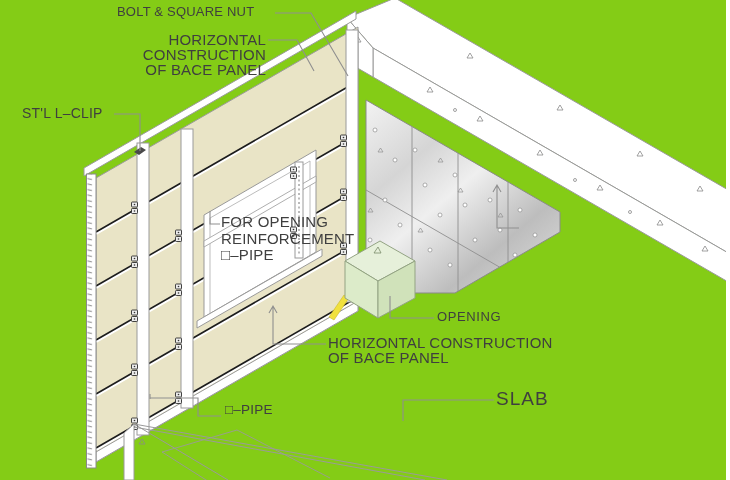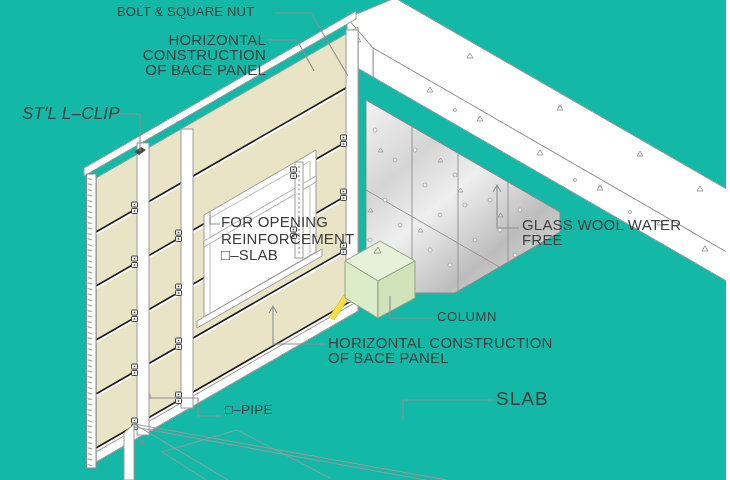--- a/index.html
+++ b/index.html
@@ -1,16 +1,16 @@
 <!DOCTYPE html>
 <html><head>
 <meta charset="utf-8">
 <style>
   html,body{margin:0;padding:0;background:#ffffff;}
-  .stage{position:relative;width:726px;height:480px;background:#14b8a6;overflow:hidden;
+  .stage{position:relative;width:726px;height:480px;background:#84cc16;overflow:hidden;
          font-family:"Liberation Sans",sans-serif;}
   .stage svg{position:absolute;left:0;top:0;}
   .label{position:absolute;color:#3f3f3f;white-space:pre-line;
          font-size:15px;line-height:15px;letter-spacing:0.2px;}
 </style>
 </head>
 <body>
 
 <div class="stage">
 
@@ -166,29 +166,28 @@
     <path d="M150,394 V399 M150,398 H198 V416 H221"></path>
     <path d="M494,400 H403 V421"></path>
   </g>
 </svg>
 
 <div class="label" style="left:117px;top:4px;font-size:13px;">BOLT &amp; SQUARE NUT</div>
 
 <div class="label" style="left:84px;top:32px;width:182px;text-align:right;">HORIZONTAL CONSTRUCTION
 OF BACE PANEL</div>
 
-<div class="label" style="left:22px;top:106px;font-size:17px;font-style:italic;">ST'L L–CLIP</div>
+<div class="label" style="left:22px;top:106px;font-size:14px;">ST'L L–CLIP</div>
 
 <div class="label" style="left:221px;top:214px;line-height:16.5px;">FOR OPENING
 REINFORCEMENT
-□–SLAB</div>
+□–PIPE</div>
 
-<div class="label" style="left:522px;top:217px;">GLASS WOOL WATER FREE</div>
 
-<div class="label" style="left:437px;top:309px;font-size:13px;letter-spacing:0.6px;">COLUMN</div>
+<div class="label" style="left:437px;top:309px;font-size:13px;letter-spacing:0.6px;">OPENING</div>
 
 <div class="label" style="left:328px;top:335px;">HORIZONTAL CONSTRUCTION
 OF BACE PANEL</div>
 
 <div class="label" style="left:225px;top:402px;font-size:13.5px;">□–PIPE</div>
 
 <div class="label" style="left:496px;top:391px;font-size:19px;letter-spacing:1px;">SLAB</div>
 
 </div>
 

